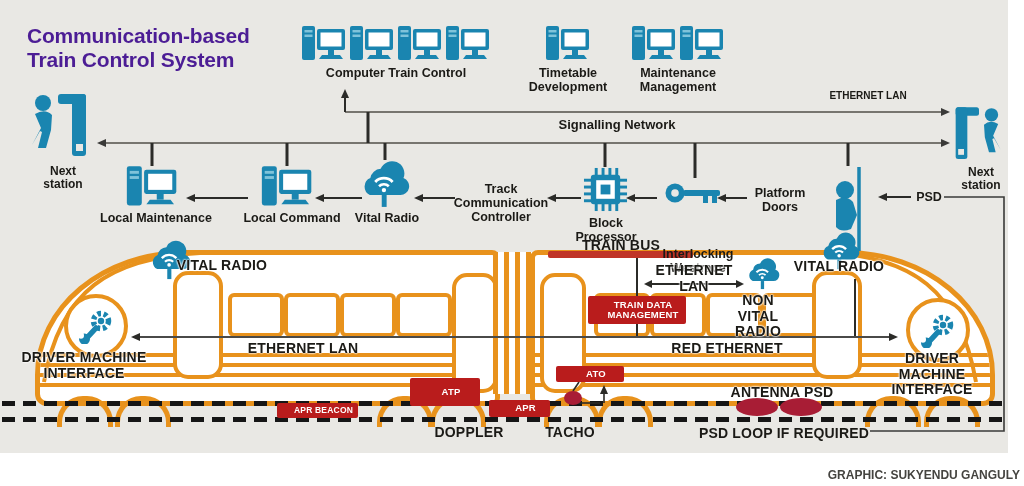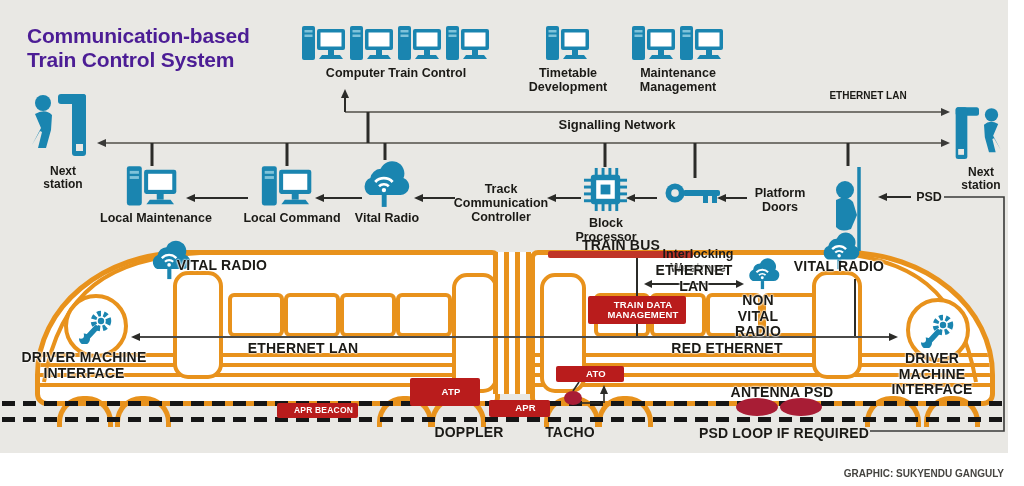--- a/index.html
+++ b/index.html
@@ -30,21 +30,21 @@
            background:repeating-linear-gradient(to bottom,#e8921c 0 4px,#fff 4px 10px);}
   .twin{position:absolute;background:#fff;border:4px solid #e8921c;border-radius:6px;
         top:38px;width:48px;height:36px;}
   .tdoor{position:absolute;background:#fff;border:4px solid #e8921c;border-radius:15px;}
   .wheel{position:absolute;top:396px;width:46px;height:26px;border:5px solid #e8921c;
          border-bottom:none;border-radius:26px 26px 0 0;}
   .track{position:absolute;left:2px;width:1002px;height:5px;
          background:repeating-linear-gradient(to right,#161616 0 13px,transparent 13px 21px);}
   .dmi{position:absolute;width:56px;height:56px;border-radius:50%;background:#fff;
        border:4px solid #e8921c;display:flex;align-items:center;justify-content:center;}
-  #credit{position:absolute;right:20px;top:468px;font-size:10px;font-weight:700;color:#454440;}
+  #credit{position:absolute;right:4px;top:468px;font-size:12px;font-weight:700;color:#454440;}
 </style>
 </head>
 <body>
 
 <div id="stage">
   <div id="bg"></div>
 
   <svg width="0" height="0" style="position:absolute">
     <defs>
       <symbol id="pc" viewBox="0 0 46 40">

